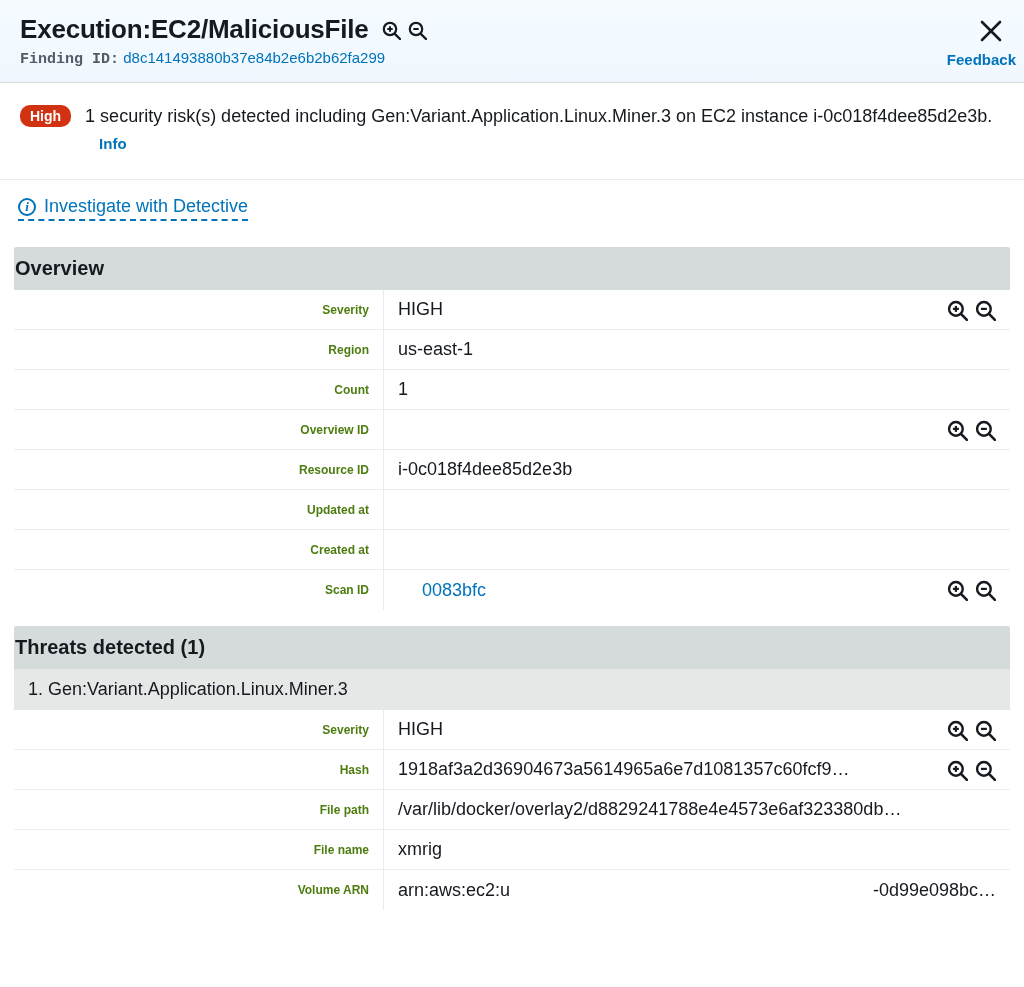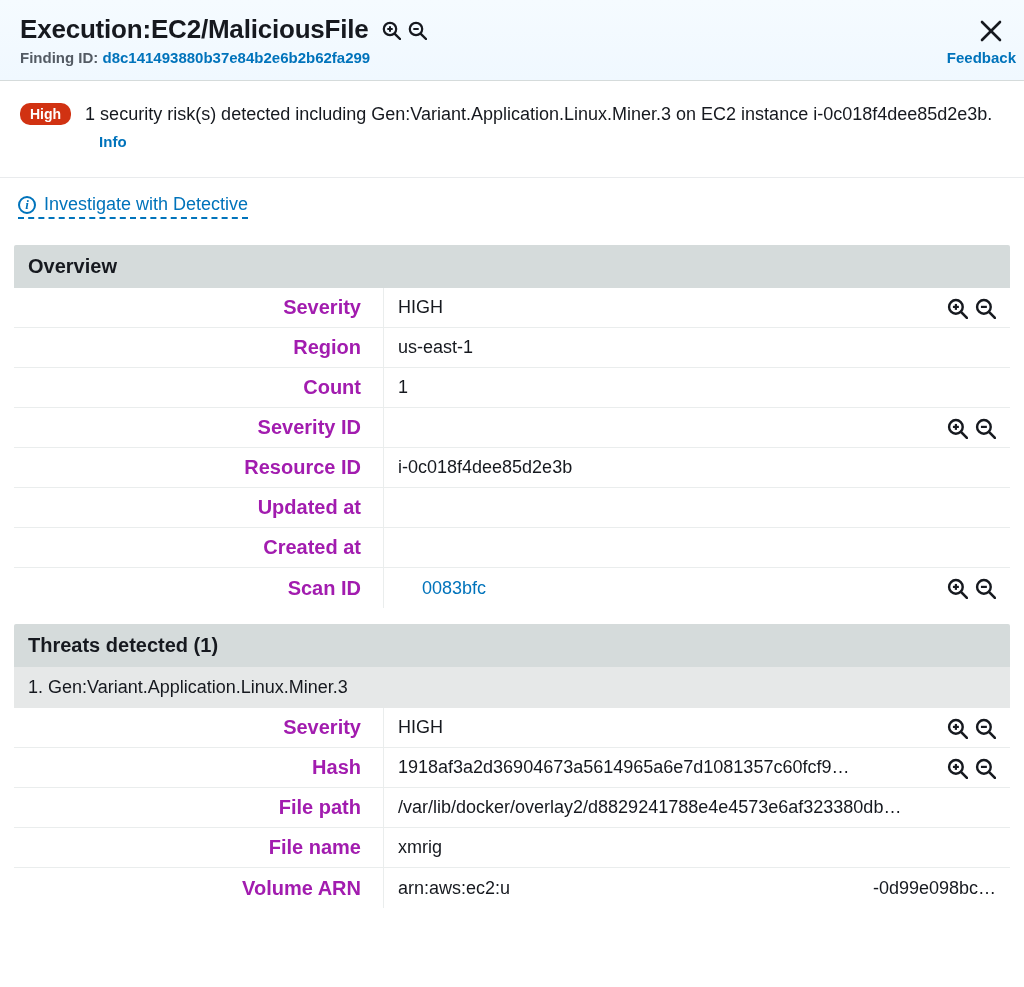--- a/index.html
+++ b/index.html
@@ -30,22 +30,22 @@
     width: 20px; height: 20px; position: relative;
     cursor: pointer;
   }
   .mag svg { width: 20px; height: 20px; display:block; }
   .hdr-close {
     position: absolute; right: 20px; top: 18px;
     width: 26px; height: 26px; cursor: pointer;
   }
   .hdr-close svg { width: 26px; height: 26px; }
   .hdr-row2 { margin-top: 4px; font-size: 15px; }
-  .hdr-row2 .lbl { color: #545b64; font-weight: 600; }
-  .hdr-row2 .fid { color: #0073bb; font-weight: 700; text-align: center; }
+  .hdr-row2 .lbl { color: #545b64; font-weight: 600; font-family: Liberation Mono, monospace; }
+  .hdr-row2 .fid { color: #0073bb; font-weight: 400; text-align: center; }
   .feedback {
     position: absolute; right: 8px; bottom: 14px;
     color: #0073bb; font-weight: 700; font-size: 15px;
     cursor: pointer;
   }
 
   
   .desc {
     display: flex; align-items: flex-start;
     padding: 20px 20px 22px 20px;
@@ -76,39 +76,39 @@
     width:18px; height:18px; border:2px solid #0073bb; border-radius:50%;
     display:inline-flex; align-items:center; justify-content:center;
     font-size:13px; font-family: Georgia, serif; font-style: italic; font-weight:700;
     color:#0073bb; line-height:1;
   }
 
   
   .section { margin: 16px 14px 0 14px; }
   .sec-head {
     background:#d5dbdb; font-weight:800; font-size:20px;
-    padding: 10px 14px; border-radius: 2px 2px 0 0;
+    padding: 10px 1px; border-radius: 2px 2px 0 0;
   }
   .sub-head {
     background:#e6e8e8; font-size:18px;
     padding: 10px 14px;
   }
 
   
   .kv {
     display:flex; align-items:stretch;
     border-bottom:1px solid #eaeded;
     min-height: 40px;
   }
   .kv:last-child { border-bottom:none; }
   .kv .k {
     flex: 0 0 370px;
     text-align:right;
-    padding: 8px 22px 8px 8px;
-    color:#a21caf; font-weight:600; font-size:20px;
+    padding: 8px 14px 8px 8px;
+    color:#4d7c0f; font-weight:600; font-size:12px;
     border-right:1px solid #eaeded;
     display:flex; align-items:center; justify-content:flex-end;
   }
   .kv .v {
     flex: 1 1 auto;
     padding: 8px 14px;
     font-size:18px;
     display:flex; align-items:center;
     position:relative;
     min-width:0;
@@ -234,21 +234,21 @@
     </div>
 
     <div class="kv">
       <div class="k">Count</div>
       <div class="v">
           <span class="txt">1</span>
         </div>
     </div>
 
     <div class="kv">
-      <div class="k">Severity ID</div>
+      <div class="k">Overview ID</div>
       <div class="v">
         <span class="txt"></span>
         <span class="spacer"></span>
         <span class="mags">
           <span class="mag">
               <svg viewBox="0 0 20 20">
                 <use href="#mag-plus"></use>
               </svg>
             </span>
           <span class="mag">

